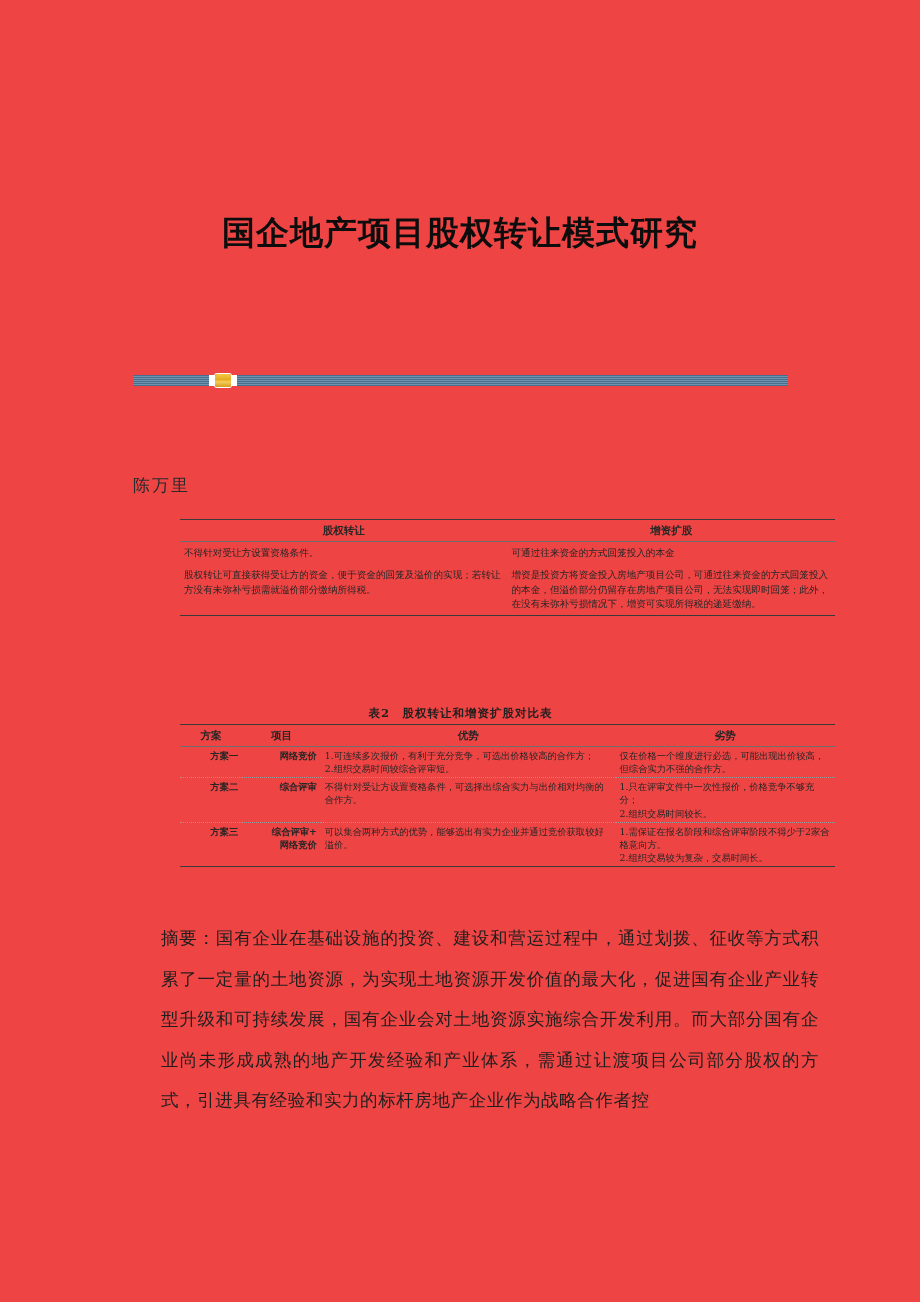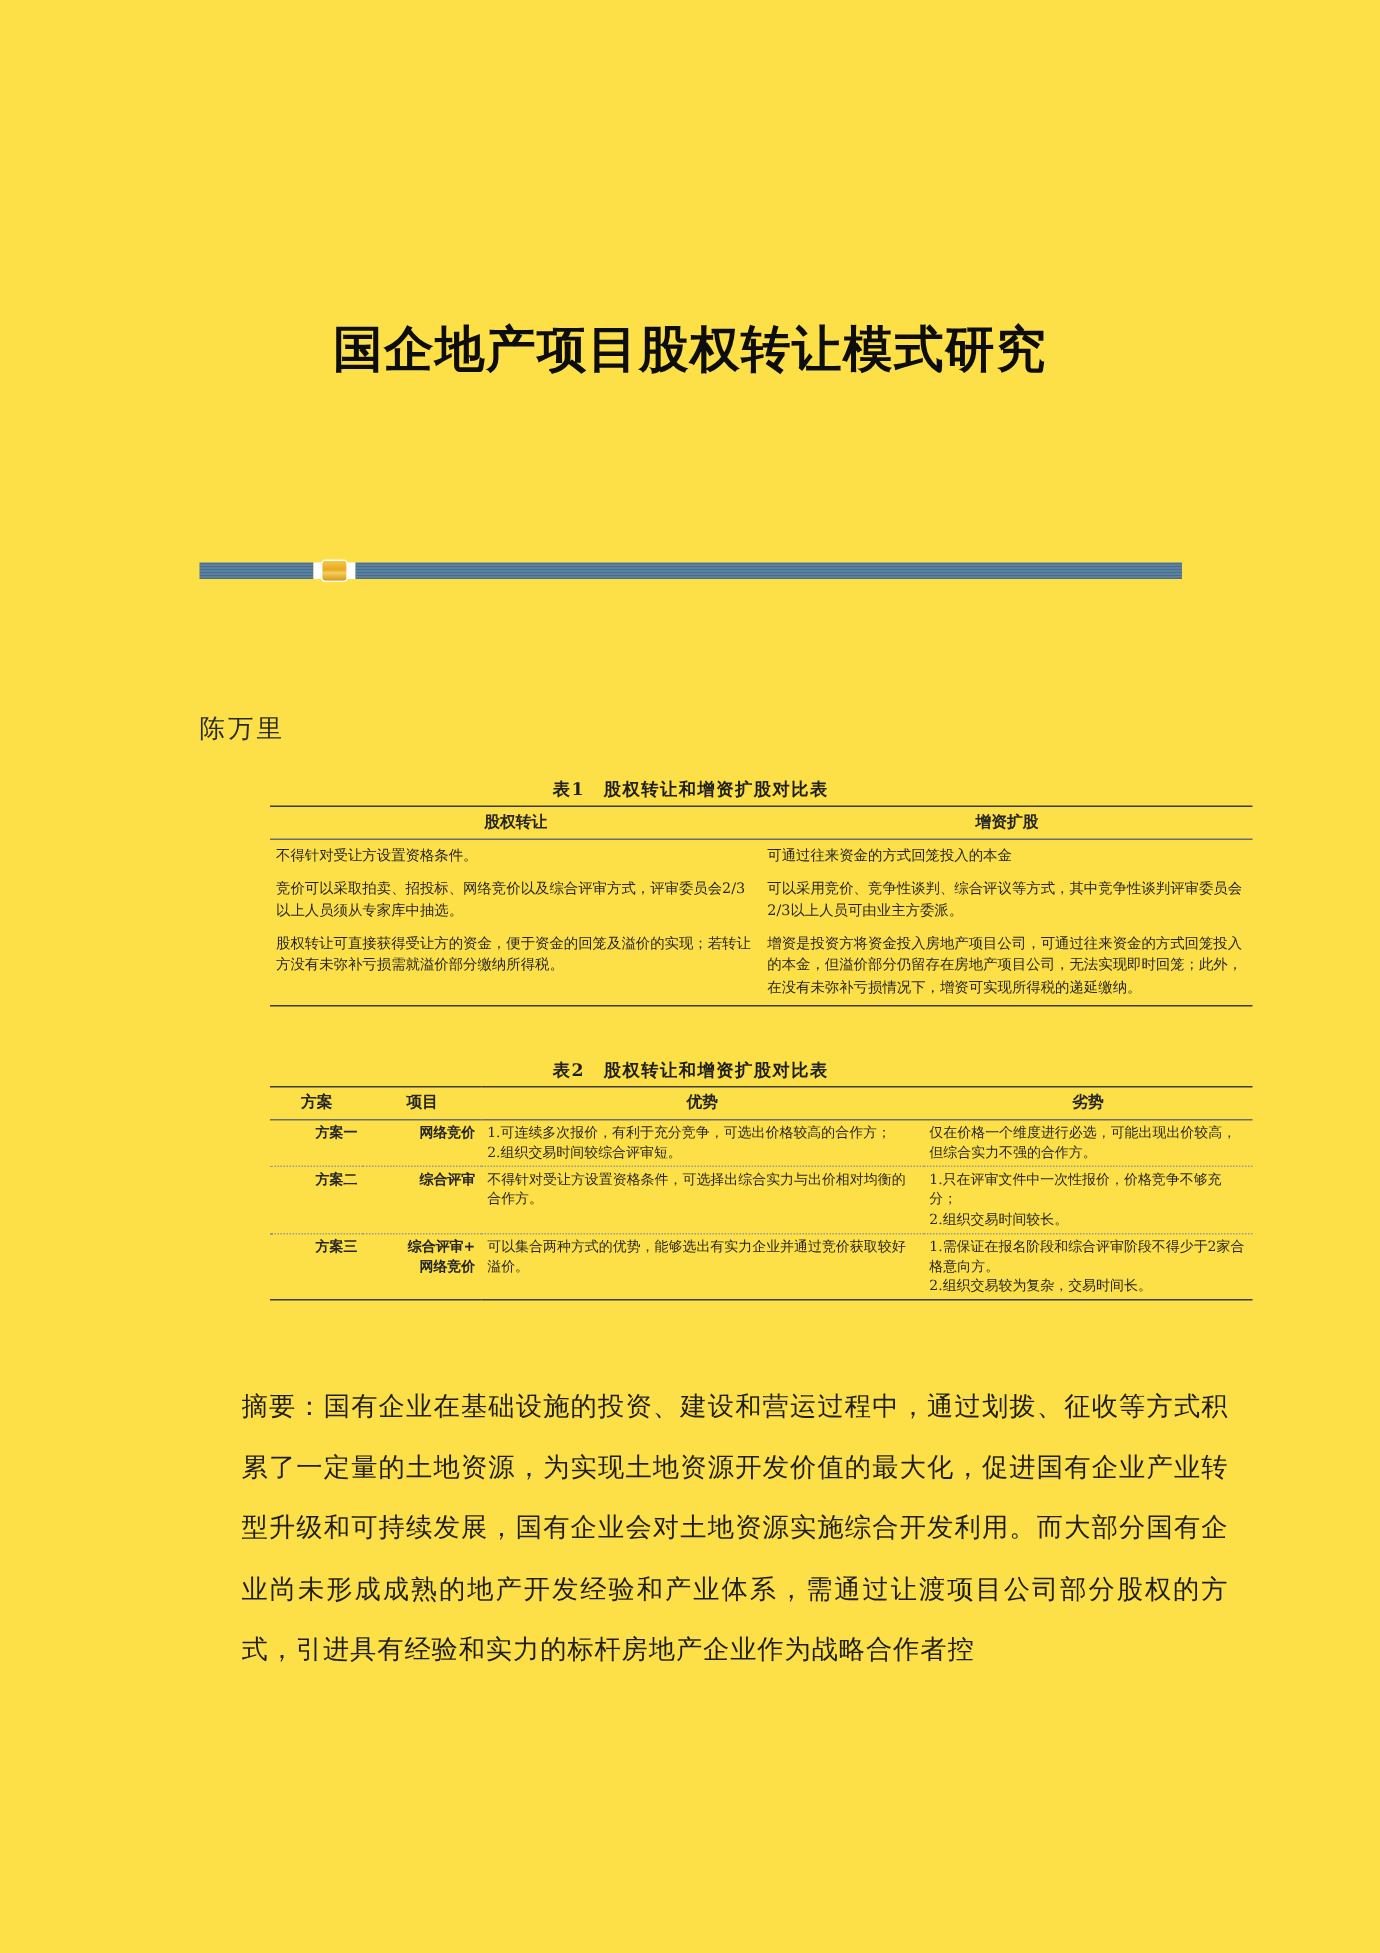--- a/index.html
+++ b/index.html
@@ -10,21 +10,21 @@
   }
   body {
     font-family: "DejaVu Sans", "Liberation Sans", sans-serif;
     color: #1a1a1a;
   }
   .page {
     position: relative;
     width: 920px;
     height: 1302px;
     margin: 0 auto;
-    background: #fde047;
+    background: #ef4444;
     overflow: hidden;
     box-sizing: border-box;
   }
 
   
   .doc-title {
     position: absolute;
     left: 130px;
     top: 212px;
     width: 660px;
@@ -164,40 +164,35 @@
     <div class="divider-seg left"></div>
     <div class="divider-gap"></div>
     <div class="divider-badge"></div>
     <div class="divider-gap"></div>
     <div class="divider-seg right"></div>
   </div>
 
   <div class="author">陈万里</div>
 
   <div class="table-block" id="table1-block">
-    <div class="tbl-caption">表1　股权转让和增资扩股对比表</div>
     <table class="tbl" id="table1">
       <colgroup>
         <col style="width:50%">
         <col style="width:50%">
       </colgroup>
       <thead>
         <tr>
           <th>股权转让</th>
           <th>增资扩股</th>
         </tr>
       </thead>
       <tbody>
         <tr>
           <td class="cellpad">不得针对受让方设置资格条件。</td>
           <td class="cellpad">可通过往来资金的方式回笼投入的本金</td>
-        </tr>
-        <tr>
-          <td class="cellpad">竞价可以采取拍卖、招投标、网络竞价以及综合评审方式，评审委员会2/3以上人员须从专家库中抽选。</td>
-          <td class="cellpad">可以采用竞价、竞争性谈判、综合评议等方式，其中竞争性谈判评审委员会2/3以上人员可由业主方委派。</td>
         </tr>
         <tr>
           <td class="cellpad">股权转让可直接获得受让方的资金，便于资金的回笼及溢价的实现；若转让方没有未弥补亏损需就溢价部分缴纳所得税。</td>
           <td class="cellpad">增资是投资方将资金投入房地产项目公司，可通过往来资金的方式回笼投入的本金，但溢价部分仍留存在房地产项目公司，无法实现即时回笼；此外，在没有未弥补亏损情况下，增资可实现所得税的递延缴纳。</td>
         </tr>
       </tbody>
     </table>
   </div>
 
   <div class="table-block" id="table2-block">

